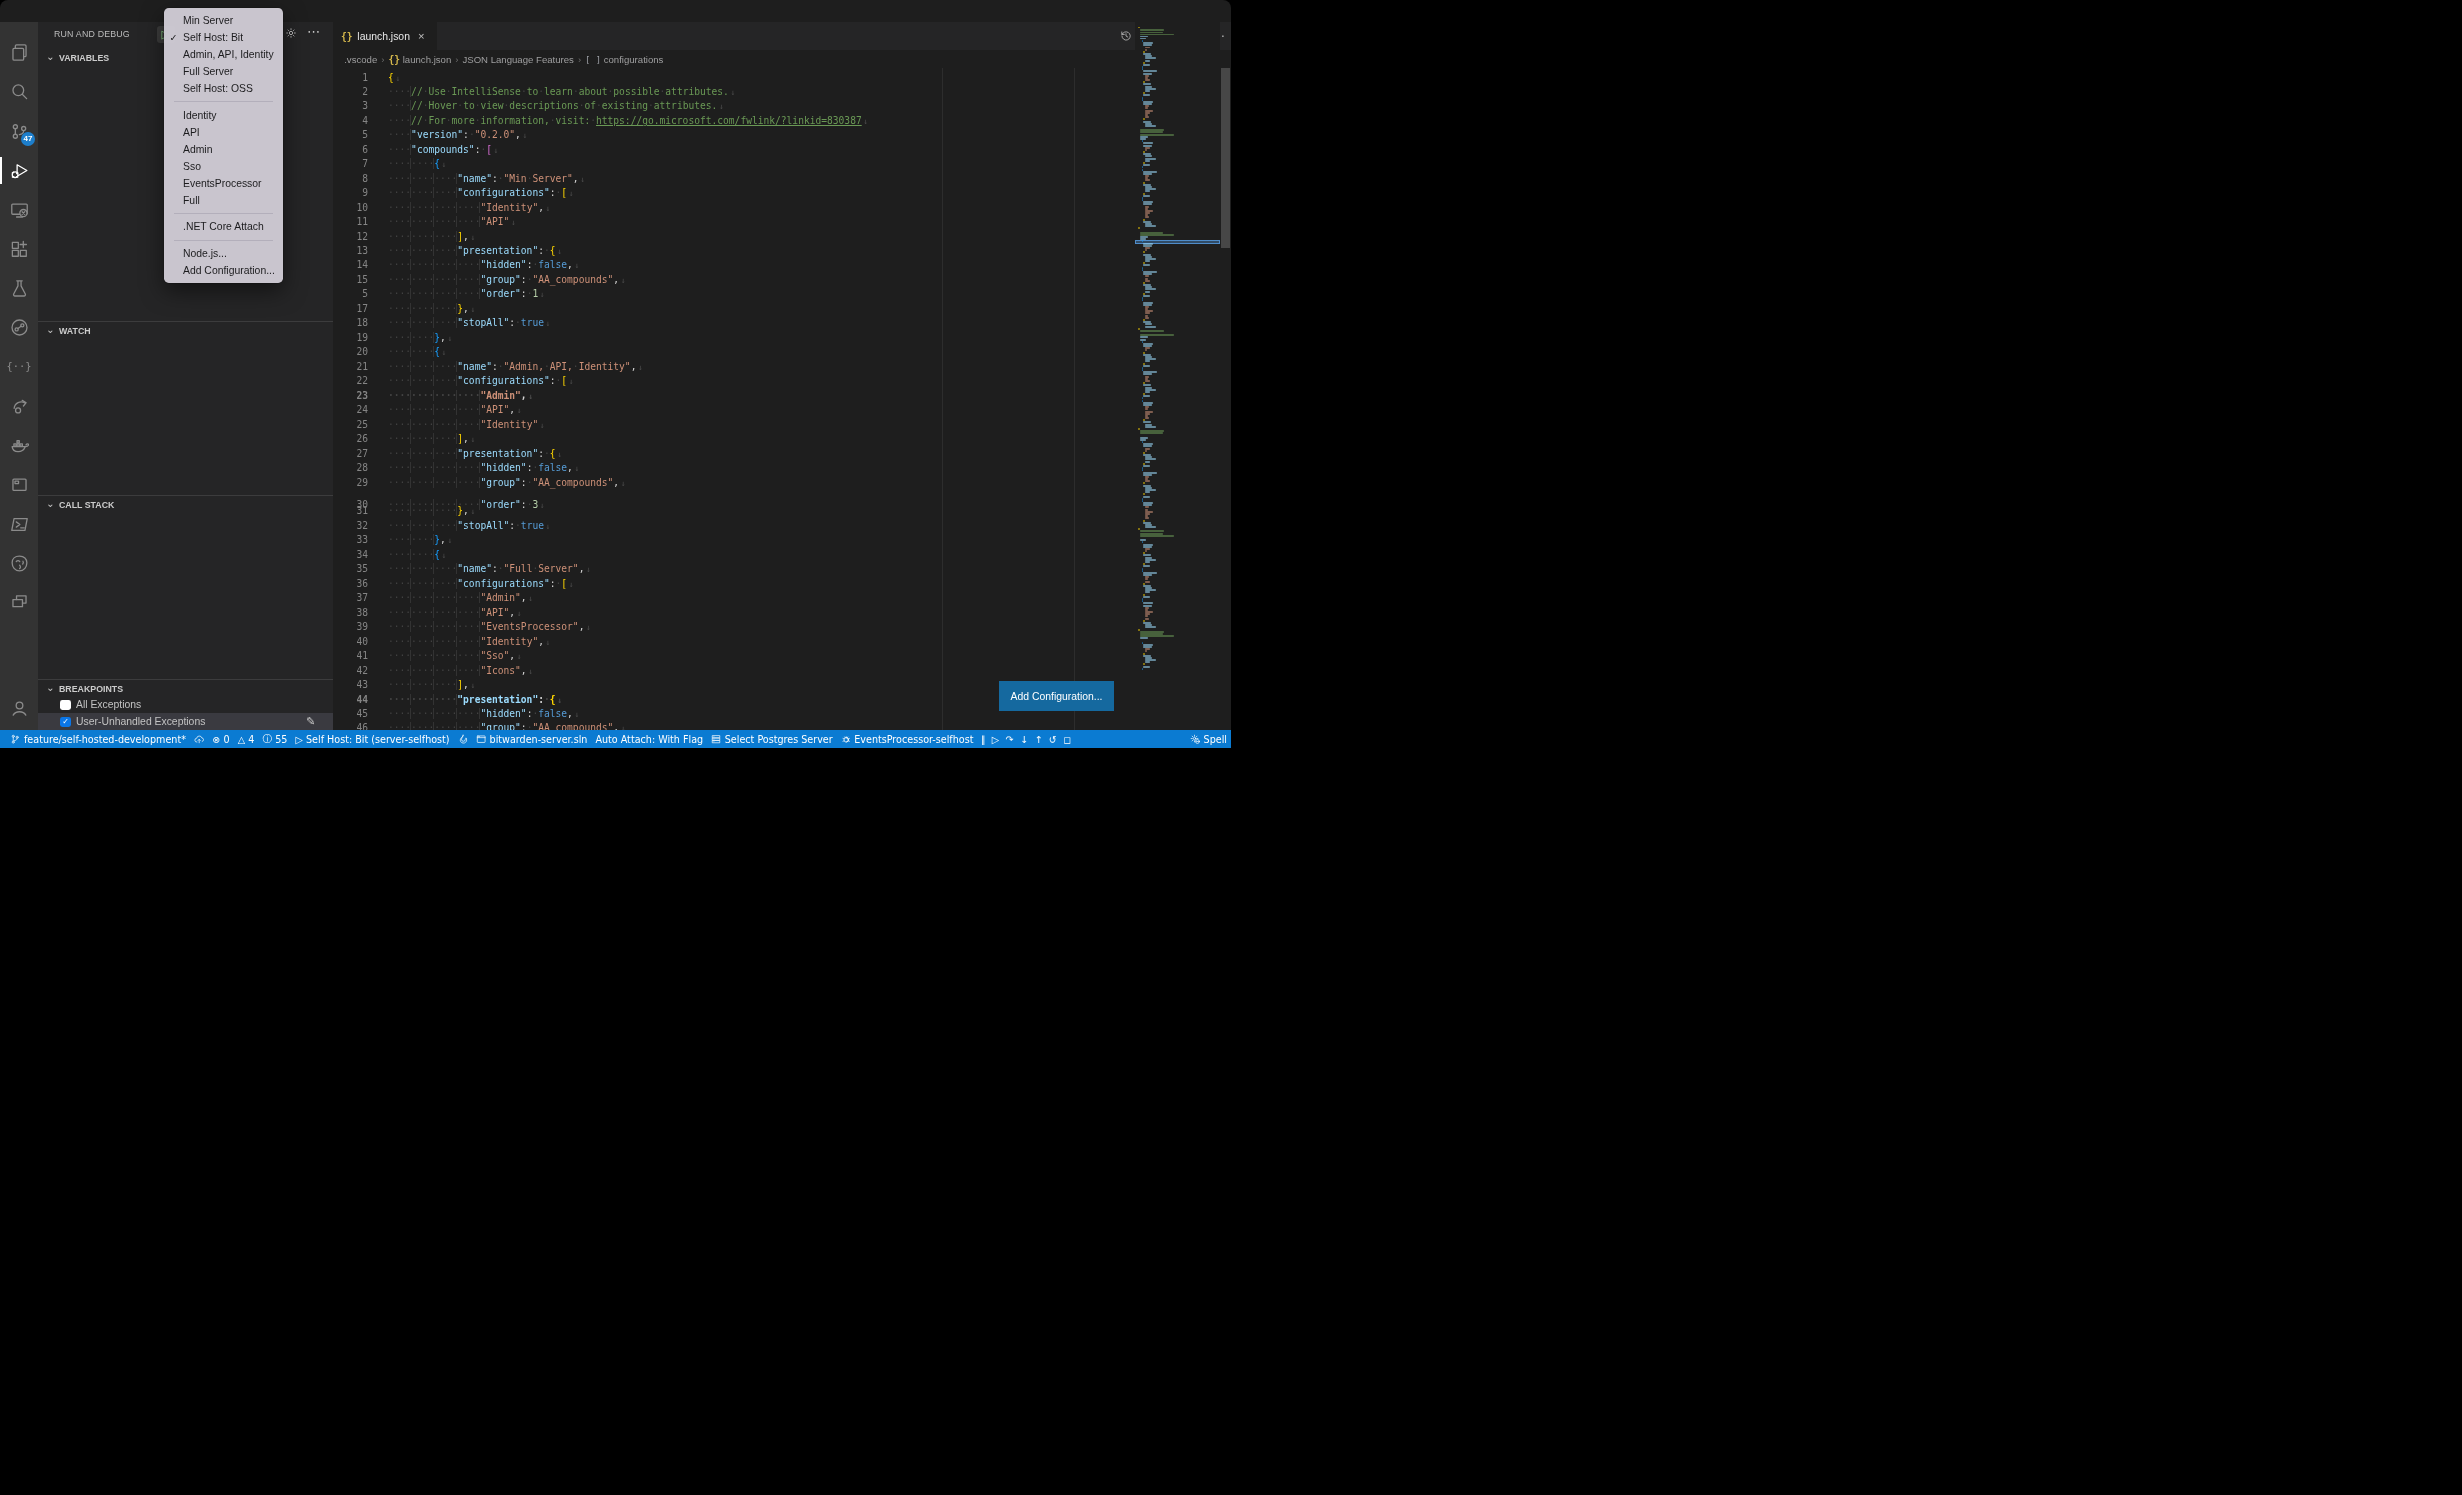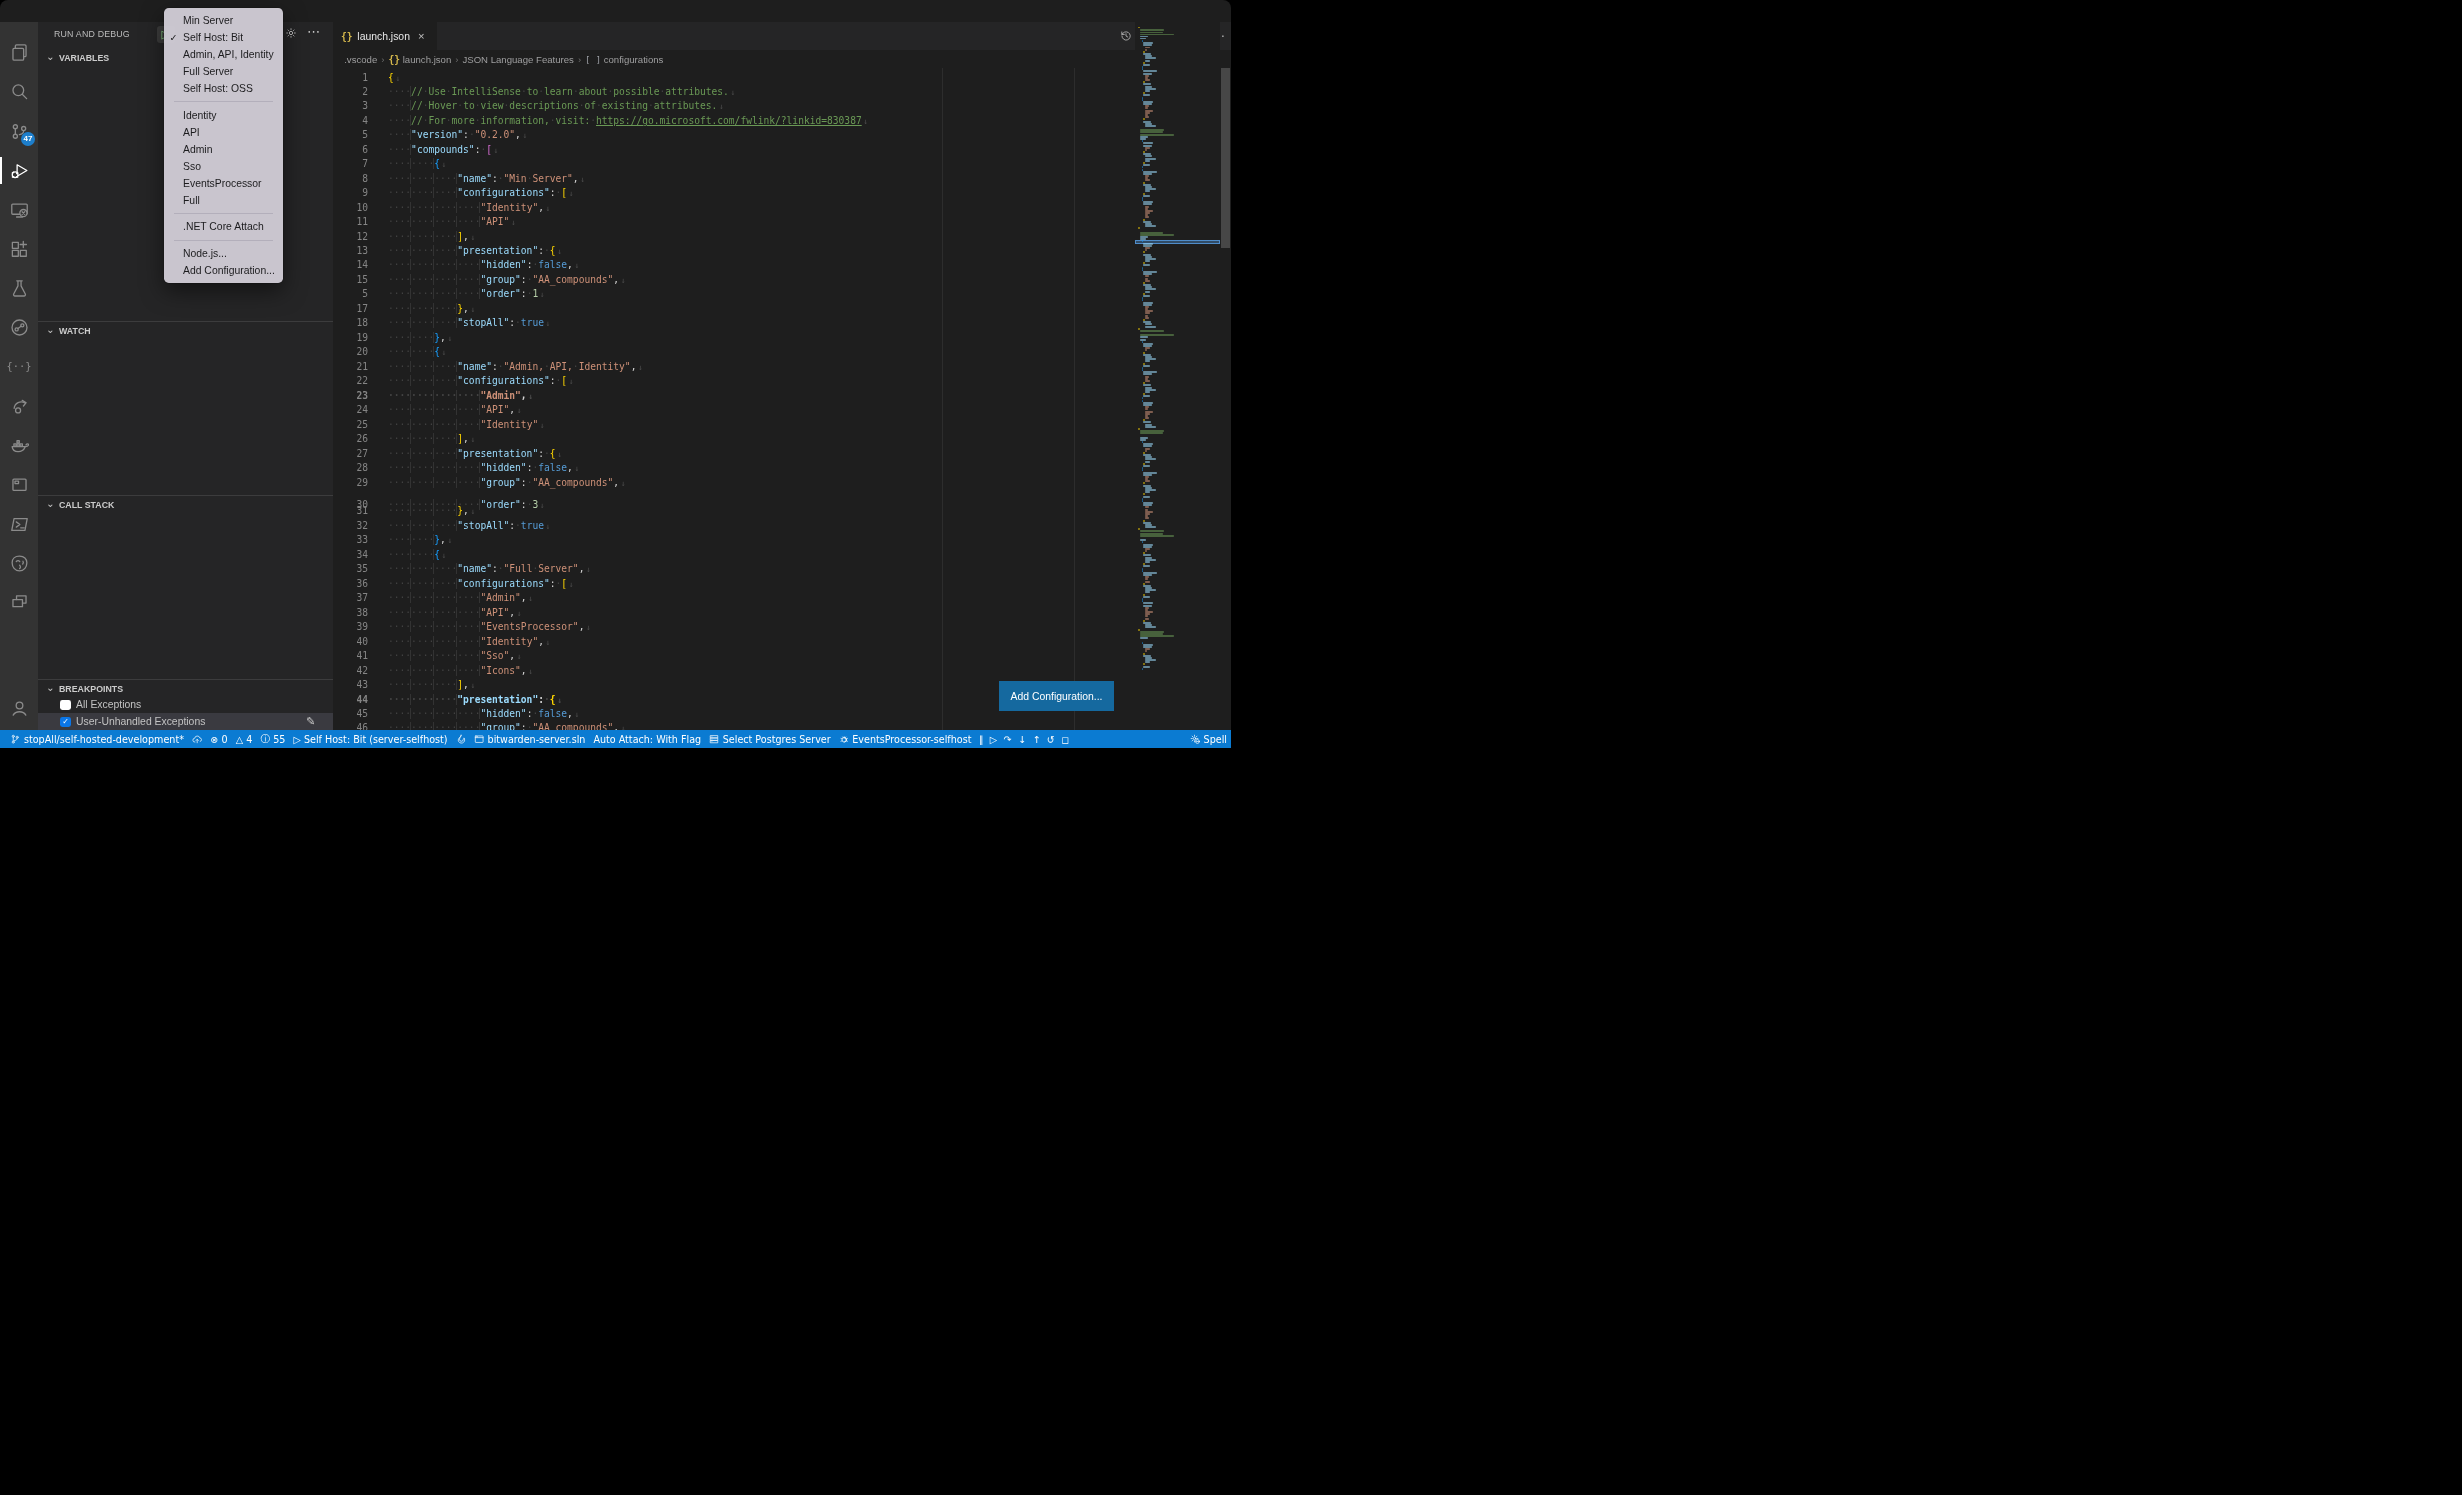--- a/index.html
+++ b/index.html
@@ -644,21 +644,21 @@
 
   <div id="statusbar">
     <div id="st-left" style="display:flex">
         <div class="st-item">
           <svg viewBox="0 0 16 16" fill="none" stroke="currentColor" stroke-width="1.1" stroke-linecap="round" stroke-linejoin="round">
             <circle cx="5" cy="3.5" r="1.6"></circle>
             <circle cx="11" cy="5" r="1.6"></circle>
             <circle cx="5" cy="12.5" r="1.6"></circle>
             <path d="M5 5.2v5.6M11 6.7c0 2.4-2 3.2-4.3 3.6"></path>
           </svg>
-          <span>stopAll/self-hosted-development*</span>
+          <span>feature/self-hosted-development*</span>
         </div>
         <div class="st-item">
           <svg viewBox="0 0 16 16" fill="none" stroke="currentColor" stroke-width="1.1" stroke-linecap="round" stroke-linejoin="round">
             <path d="M4.5 12.5a3 3 0 0 1-.3-6A4 4 0 0 1 12 6a2.8 2.8 0 0 1 .6 5.5"></path>
             <path d="M8 13.5V8.5M6.2 10l1.8-1.8L9.8 10"></path>
           </svg>
         </div>
         <div class="st-item">
           <span class="st-glyph">⊗</span>
           <span>0</span>

